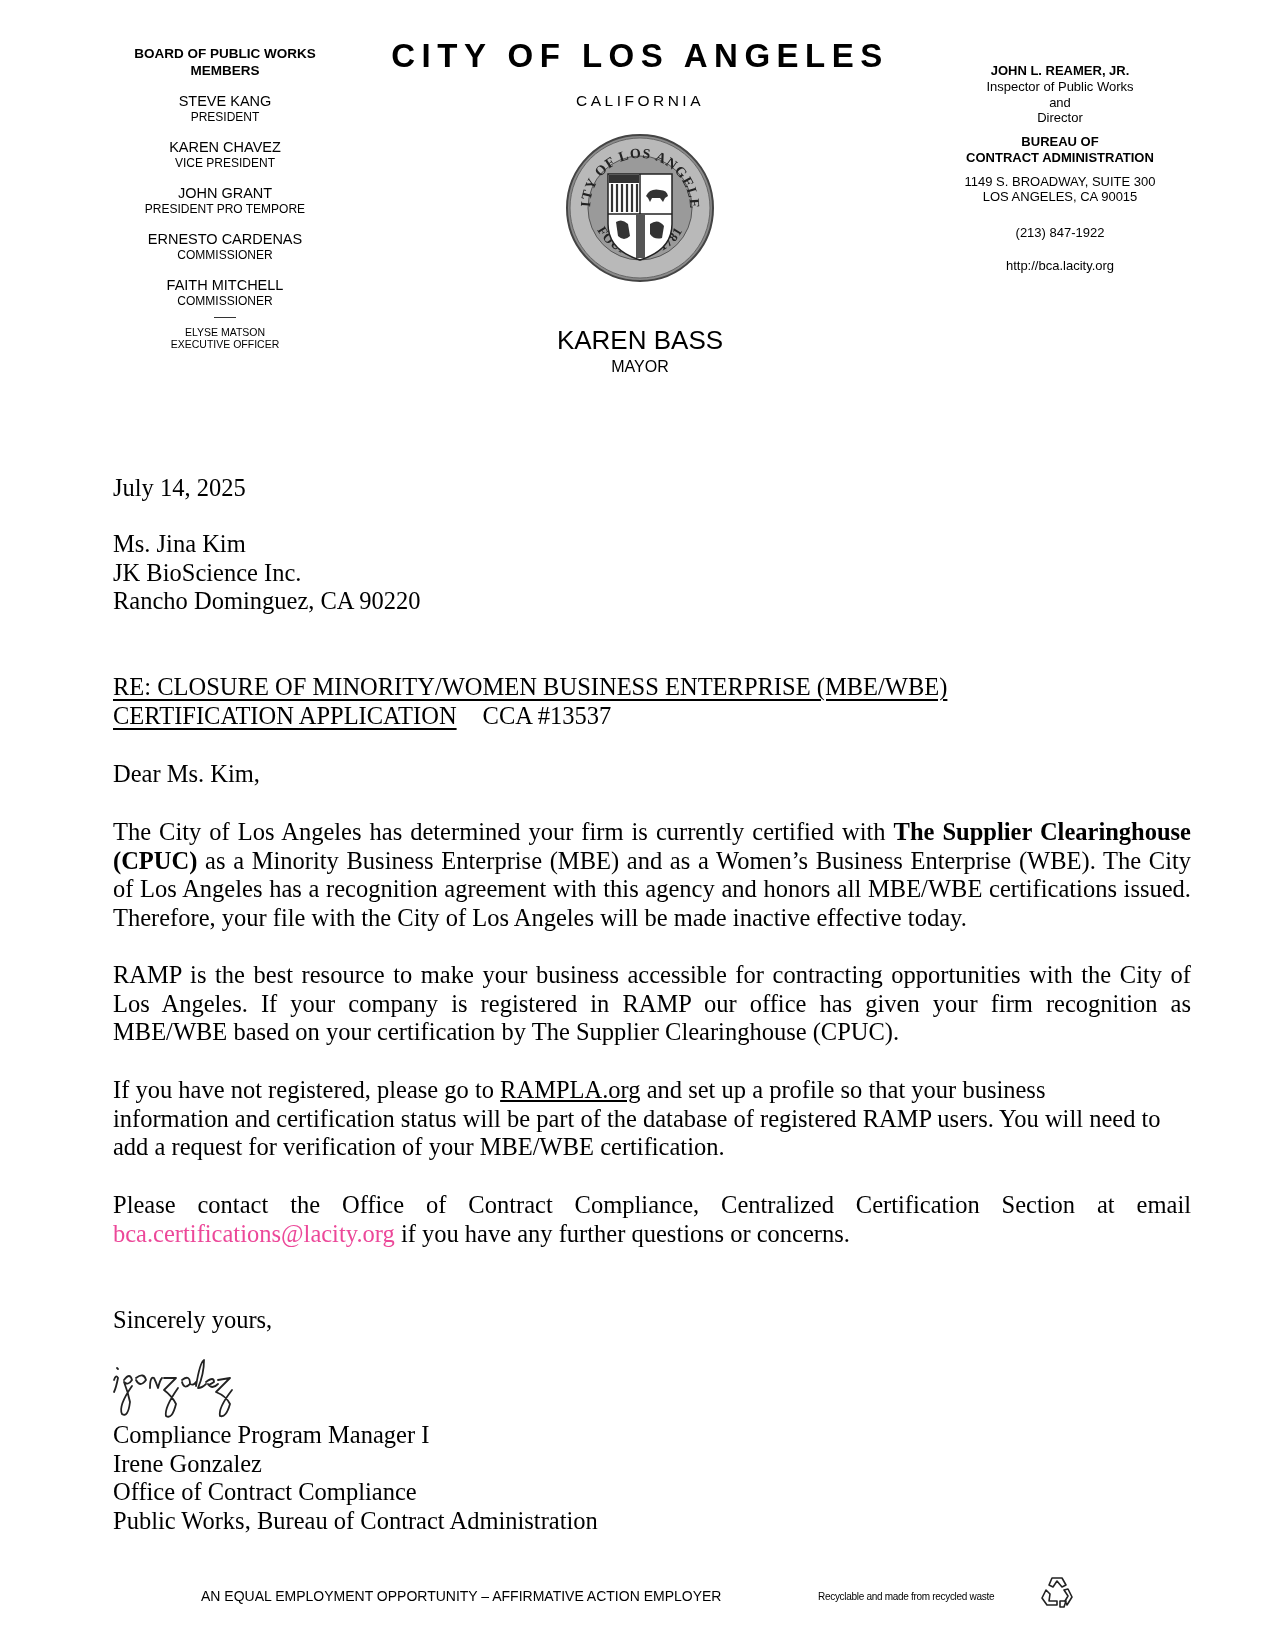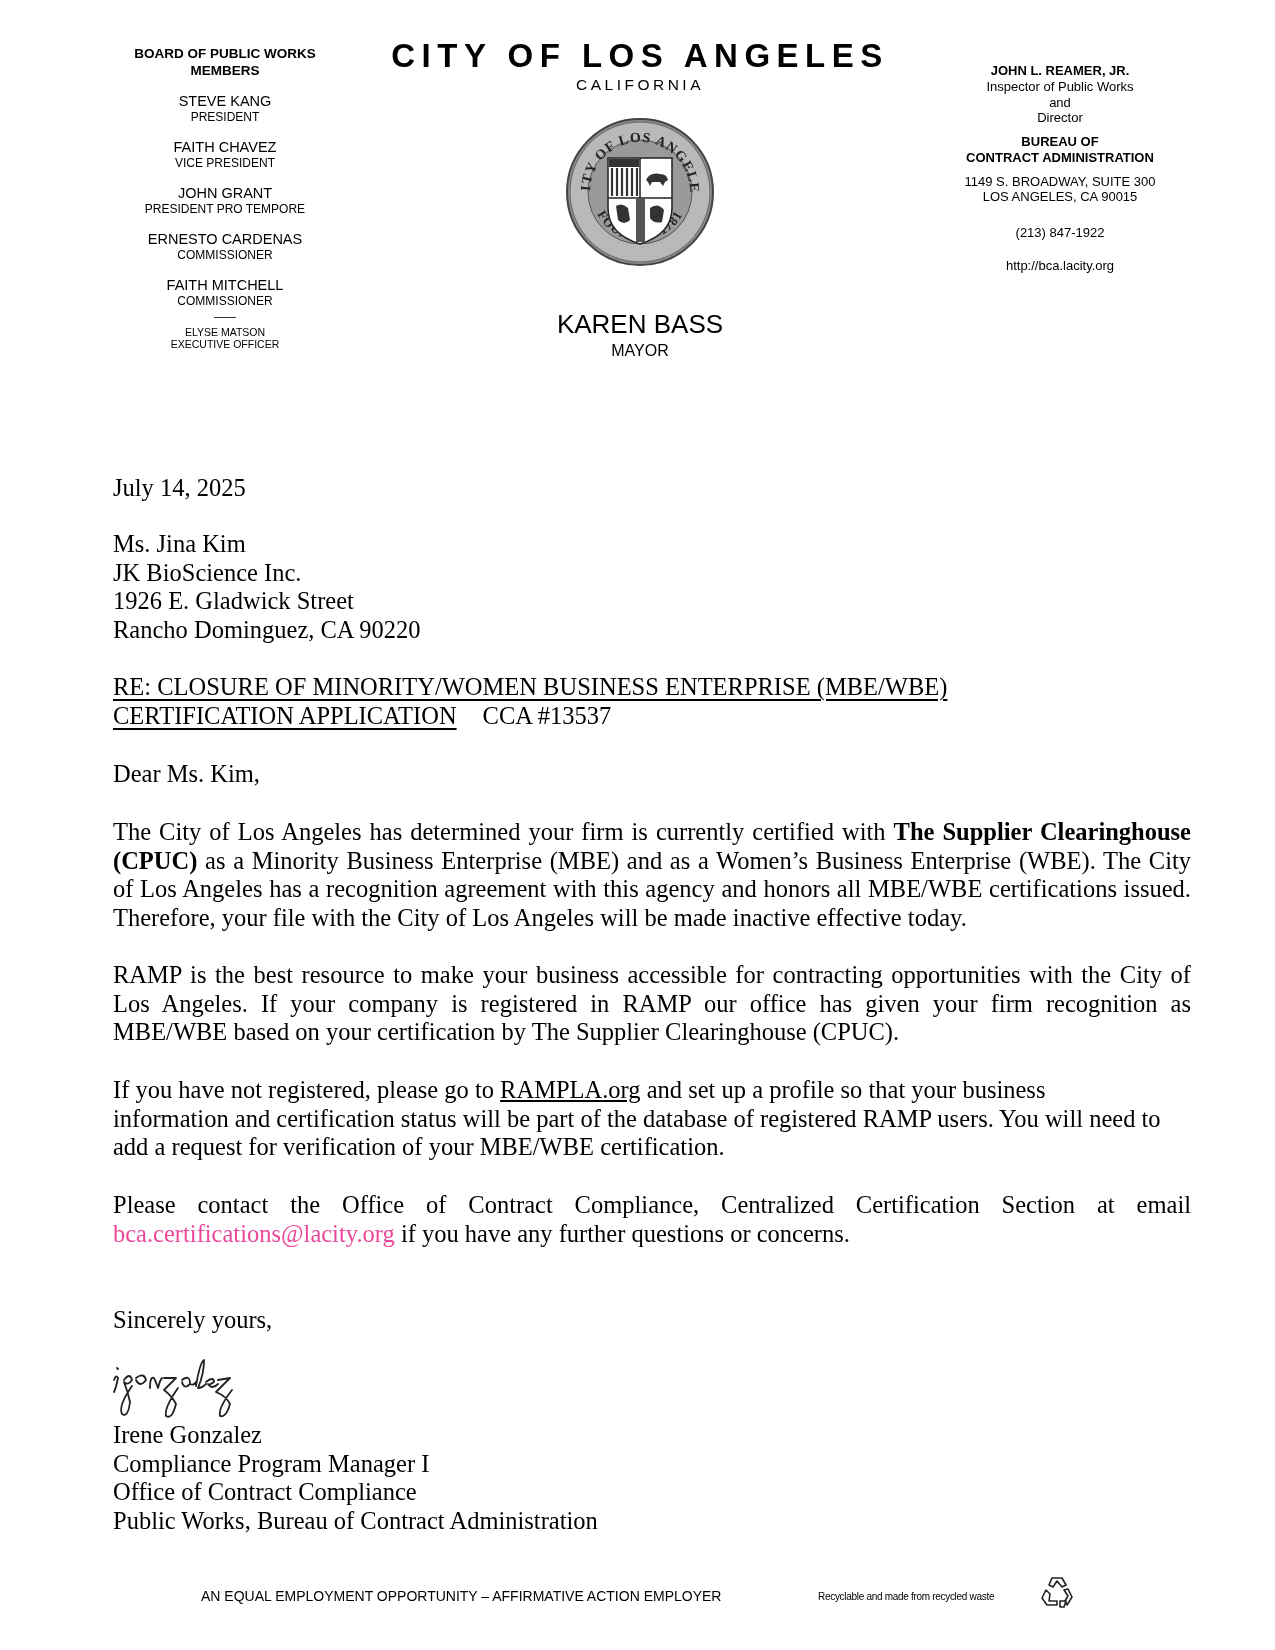--- a/index.html
+++ b/index.html
@@ -13,21 +13,21 @@
   #board .hdr { font-weight:bold; font-size:13.5px; line-height:17px; }
   #board .member { margin-top:14px; }
   #board .mname { font-size:14.5px; line-height:17px; }
   #board .mtitle { font-size:12px; line-height:15px; }
   #board .dash { width:22px; height:1px; background:#333; margin:8px auto 8px; }
   #board .exec { font-size:10.5px; line-height:12px; }
 
   
   #center { left:390px; top:36px; width:500px; text-align:center; }
   #city-title { font-size:33px; font-weight:bold; letter-spacing:6.5px; line-height:40px; }
-  #state { font-size:15.5px; letter-spacing:3.5px; line-height:18px; margin-top:0px;text-align:center; }
+  #state { font-size:15.5px; letter-spacing:3.5px; line-height:18px; margin-top:16px;text-align:center; }
   #seal { width:152px; height:152px; margin:22px auto 0; display:block; }
   #mayor-name { font-size:26px; line-height:24px; margin-top:44px; }
   #mayor-title { font-size:16px; line-height:20px; margin-top:5px; }
 
   
   #bureau { left:940px; top:63px; width:240px; text-align:center; }
   #bureau .b { font-weight:bold; font-size:13px; line-height:16px; }
   #bureau .n { font-size:13px; line-height:15.5px; }
   #bureau .gap { height:8px; }
 
@@ -60,21 +60,21 @@
 <body>
 
 <div id="board" class="abs sans">
   <div class="hdr">BOARD OF PUBLIC WORKS</div>
   <div class="hdr">MEMBERS</div>
   <div class="member">
     <div class="mname">STEVE KANG</div>
     <div class="mtitle">PRESIDENT</div>
   </div>
   <div class="member">
-    <div class="mname">FAITH CHAVEZ</div>
+    <div class="mname">KAREN CHAVEZ</div>
     <div class="mtitle">VICE PRESIDENT</div>
   </div>
   <div class="member">
     <div class="mname">JOHN GRANT</div>
     <div class="mtitle">PRESIDENT PRO TEMPORE</div>
   </div>
   <div class="member">
     <div class="mname">ERNESTO CARDENAS</div>
     <div class="mtitle">COMMISSIONER</div>
   </div>
@@ -143,21 +143,20 @@
   <div class="n" style="margin-top:20px">(213) 847-1922</div>
   <div class="gap" style="height:18px"></div>
   <div class="n">http://bca.lacity.org</div>
 </div>
 
 <div id="date" class="abs serif body-text">July 14, 2025</div>
 
 <div id="address" class="abs serif body-text">
   <div>Ms. Jina Kim</div>
   <div>JK BioScience Inc.</div>
-  <div>1926 E. Gladwick Street</div>
   <div>Rancho Dominguez, CA 90220</div>
 </div>
 
 <div id="subject" class="abs serif body-text">
   <div><u>RE: CLOSURE OF MINORITY/WOMEN BUSINESS ENTERPRISE (MBE/WBE)</u></div>
   <div><u>CERTIFICATION APPLICATION</u><span style="display:inline-block;width:26px"></span><span>CCA #13537</span></div>
 </div>
 
 <div id="greeting" class="abs serif body-text">Dear Ms. Kim,</div>
 
@@ -177,22 +176,22 @@
            M 26 26 Q 34 20 36 28 Q 30 36 26 28
            M 40 36 Q 40 24 44 26 Q 46 30 48 36 Q 50 28 52 26
            M 54 26 L 66 26 Q 58 34 54 38 Q 62 44 66 52 Q 62 68 56 64 Q 54 56 68 36
            M 72 28 Q 80 22 80 32 Q 74 38 72 30 M 80 32 Q 84 34 86 30
            M 86 34 Q 90 10 94 8 Q 94 22 88 36 Q 92 36 96 32
            M 96 30 Q 104 24 104 30 Q 98 34 98 32 Q 102 38 108 32
            M 108 28 L 120 26 Q 110 36 106 40 Q 116 44 120 52 Q 116 66 110 64 Q 108 56 122 38" fill="none" stroke="#222" stroke-width="1.8" stroke-linecap="round" stroke-linejoin="round"></path>
 </svg>
 
 <div id="signer" class="abs serif body-text">
+  <div>Compliance Program Manager I</div>
   <div>Irene Gonzalez</div>
-  <div>Compliance Program Manager I</div>
   <div>Office of Contract Compliance</div>
   <div>Public Works, Bureau of Contract Administration</div>
 </div>
 
 <div id="footer-eeo" class="abs sans">AN EQUAL EMPLOYMENT OPPORTUNITY – AFFIRMATIVE ACTION EMPLOYER</div>
 <div id="footer-recycle" class="abs sans">Recyclable and made from recycled waste</div>
 <svg id="recycle-icon" class="abs" viewBox="0 0 34 36">
   <g fill="none" stroke="#222" stroke-width="1.6" stroke-linejoin="round">
     <path d="M 12 4 L 22 4 L 26 11 L 22 13 L 17 7 L 13 13 L 9 11 Z"></path>
     <path d="M 28 15 L 32 23 L 27 31 L 25 27 L 28 22 L 24 16 Z"></path>

